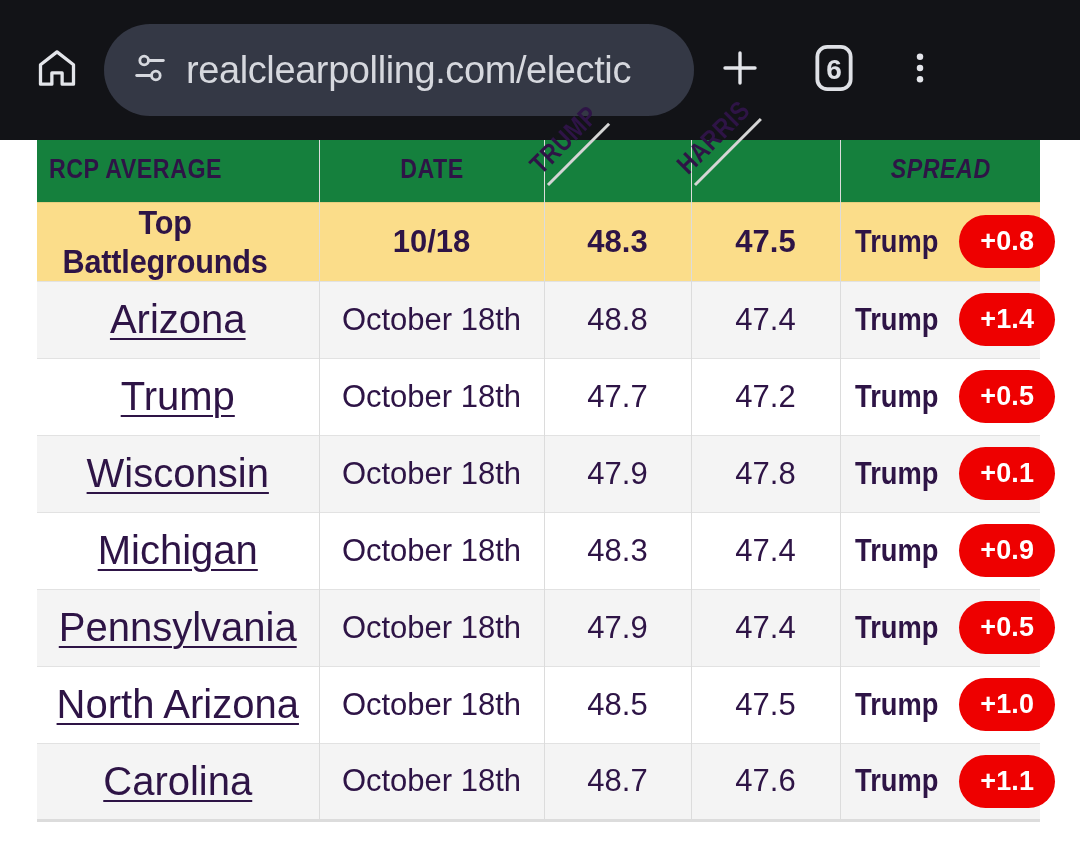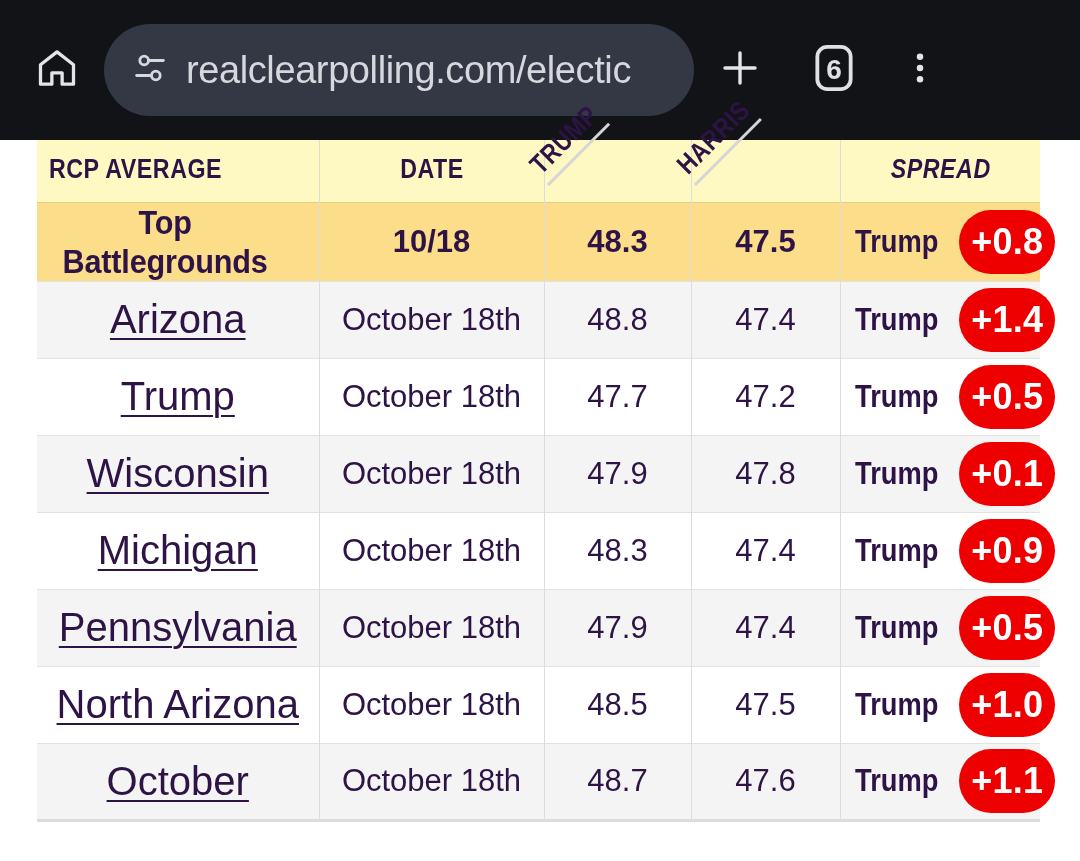--- a/index.html
+++ b/index.html
@@ -96,21 +96,21 @@
   col.c-rcp    { width: 282px; }
   col.c-date   { width: 225px; }
   col.c-trump  { width: 147px; }
   col.c-harris { width: 149px; }
   col.c-spread { width: 200px; }
 
   
   #table-head tr { height: 62px; }
 
   #table-head th {
-    background: #fef9c3;
+    background: #15803d;
     border-right: 1px solid #dcdcdc;
     border-bottom: none;
     vertical-align: bottom;
     padding: 0;
     position: relative;
     height: 62px;
   }
   #table-head th:last-child { border-right: none; font-style: italic; }
 
   .head-label {
@@ -222,21 +222,21 @@
     font-size: 31px;
     font-family: "Liberation Sans Narrow", "Liberation Sans", sans-serif;
     transform: scaleX(0.88);
     transform-origin: left center;
     white-space: nowrap;
   }
   .spread-badge {
     background: #ee0000;
     color: #ffffff;
     border-radius: 999px;
-    font-size: 36px;
+    font-size: 27px;
     font-weight: 700;
     font-family: "Liberation Sans Narrow", "Liberation Sans", sans-serif;
     padding: 11px 0 11px 0;
     min-width: 96px;
     text-align: center;
     letter-spacing: 0.2px;
     white-space: nowrap;
   }
 </style>
 </head>
@@ -430,21 +430,21 @@
         <td class="cell-spread">
           <span class="spread-inner">
             <span class="spread-leader">Trump</span>
             <span class="spread-badge">+1.0</span>
           </span>
         </td>
       </tr>
 
       <tr class="alt">
         <td class="cell-name">
-          <a class="state-link">October</a>
+          <a class="state-link">Carolina</a>
         </td>
         <td>October 18th</td>
         <td>48.7</td>
         <td>47.6</td>
         <td class="cell-spread">
           <span class="spread-inner">
             <span class="spread-leader">Trump</span>
             <span class="spread-badge">+1.1</span>
           </span>
         </td>

